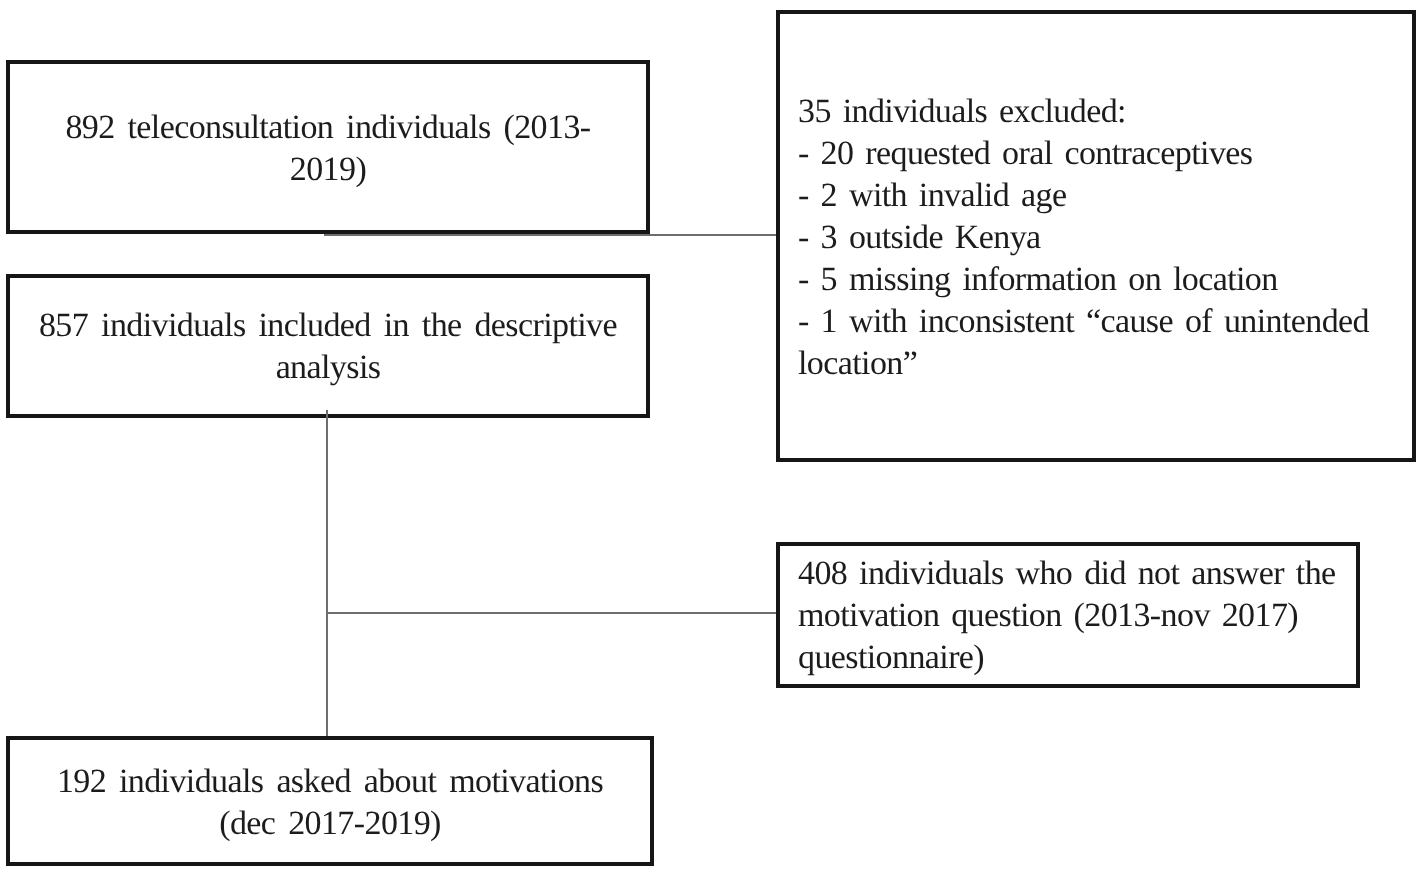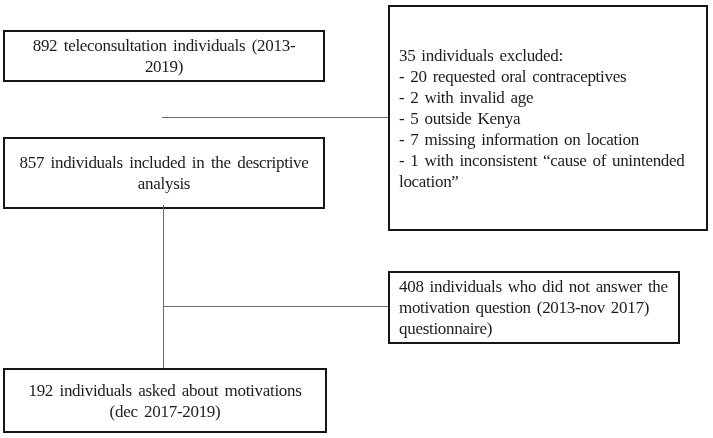--- a/index.html
+++ b/index.html
@@ -35,21 +35,21 @@
     text-align: center;
     word-spacing: 2.5px;
     padding: 4px 6px;
   }
   .leftbox {
     align-items: flex-start;
     text-align: left;
     word-spacing: 2px;
     padding: 4px 6px 4px 9px;
   }
-  .box-consultations { left: 3px;   top: 30px;  width: 322px; height: 52px; }
+  .box-consultations { left: 3px;   top: 30px;  width: 322px; height: 87px; }
   .box-descriptive   { left: 3px;   top: 137px; width: 322px; height: 72px; }
   .box-motivations   { left: 3px;   top: 368px; width: 324px; height: 65px; }
   .box-excluded      { left: 388px; top: 5px;   width: 320px; height: 226px; }
   .box-noanswer      { left: 388px; top: 271px; width: 292px; height: 73px; }
   .conn {
     position: absolute;
     background: var(--connector-color, #6e6e6e);
   }
   .conn-h1 { left: 162px; top: 117px; width: 226px; height: 1px; }
   .conn-v  { left: 163px; top: 205px; width: 1px;   height: 163px; }
@@ -62,22 +62,22 @@
 
   <div class="box centered box-consultations">
     <div class="bline">892 teleconsultation individuals (2013-</div>
     <div class="bline">2019)</div>
   </div>
 
   <div class="box leftbox box-excluded">
     <div class="bline">35 individuals excluded:</div>
     <div class="bline">- 20 requested oral contraceptives</div>
     <div class="bline">- 2 with invalid age</div>
-    <div class="bline">- 5 outside Kenya</div>
-    <div class="bline">- 7 missing information on location</div>
+    <div class="bline">- 3 outside Kenya</div>
+    <div class="bline">- 5 missing information on location</div>
     <div class="bline">- 1 with inconsistent “cause of unintended</div>
     <div class="bline">location”</div>
   </div>
 
   <div class="box centered box-descriptive">
     <div class="bline">857 individuals included in the descriptive</div>
     <div class="bline">analysis</div>
   </div>
 
   <div class="box leftbox box-noanswer">

